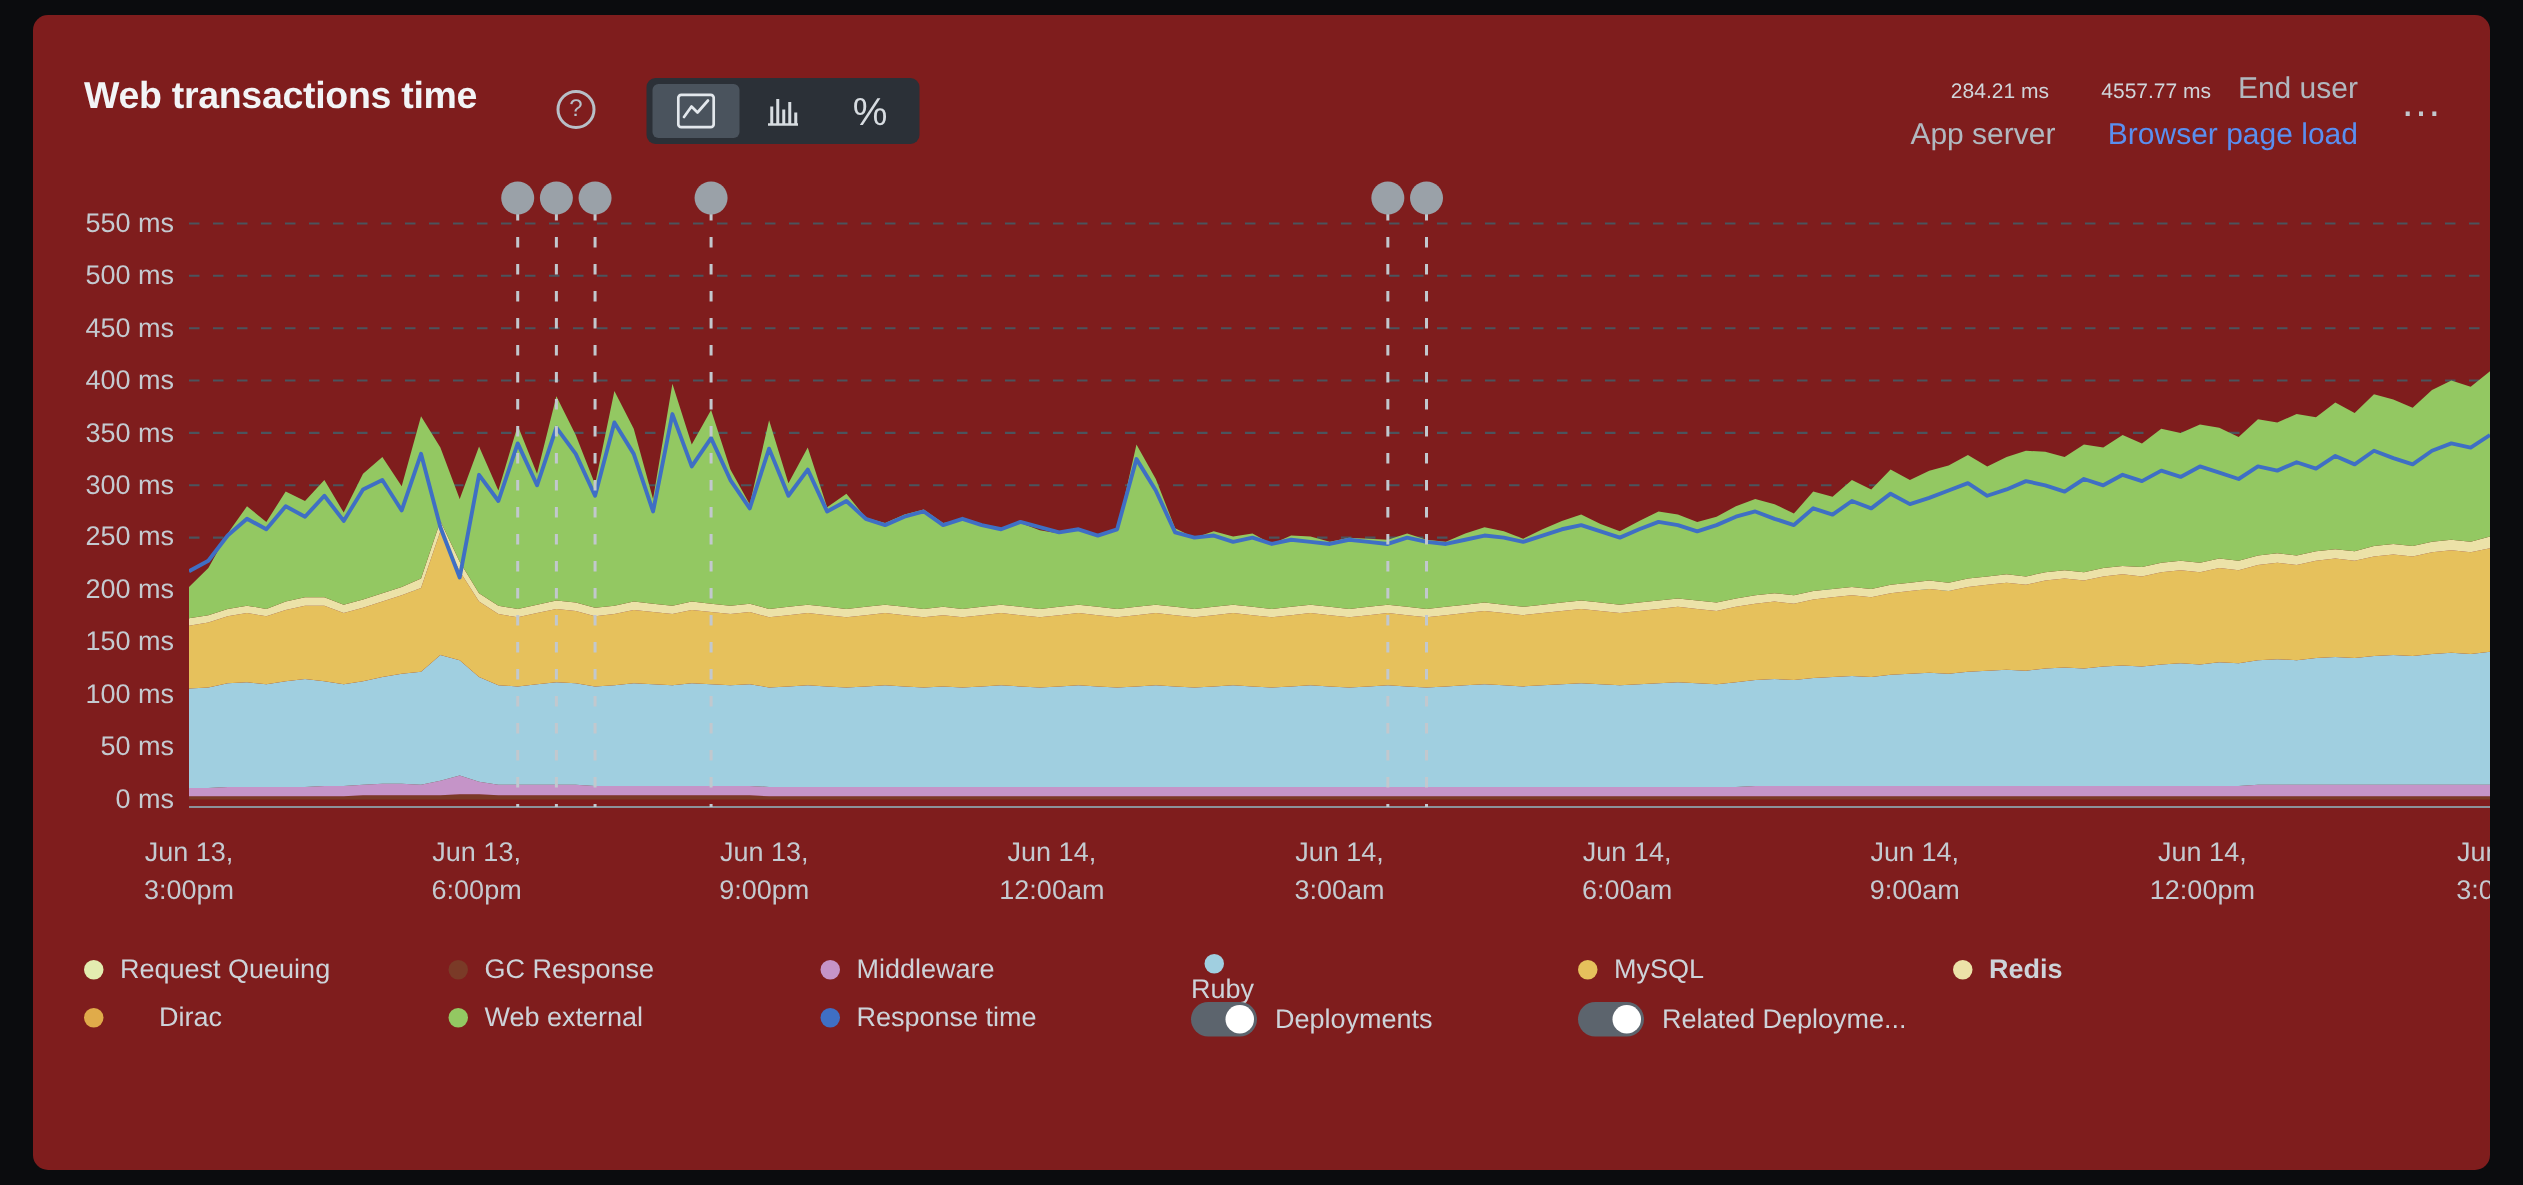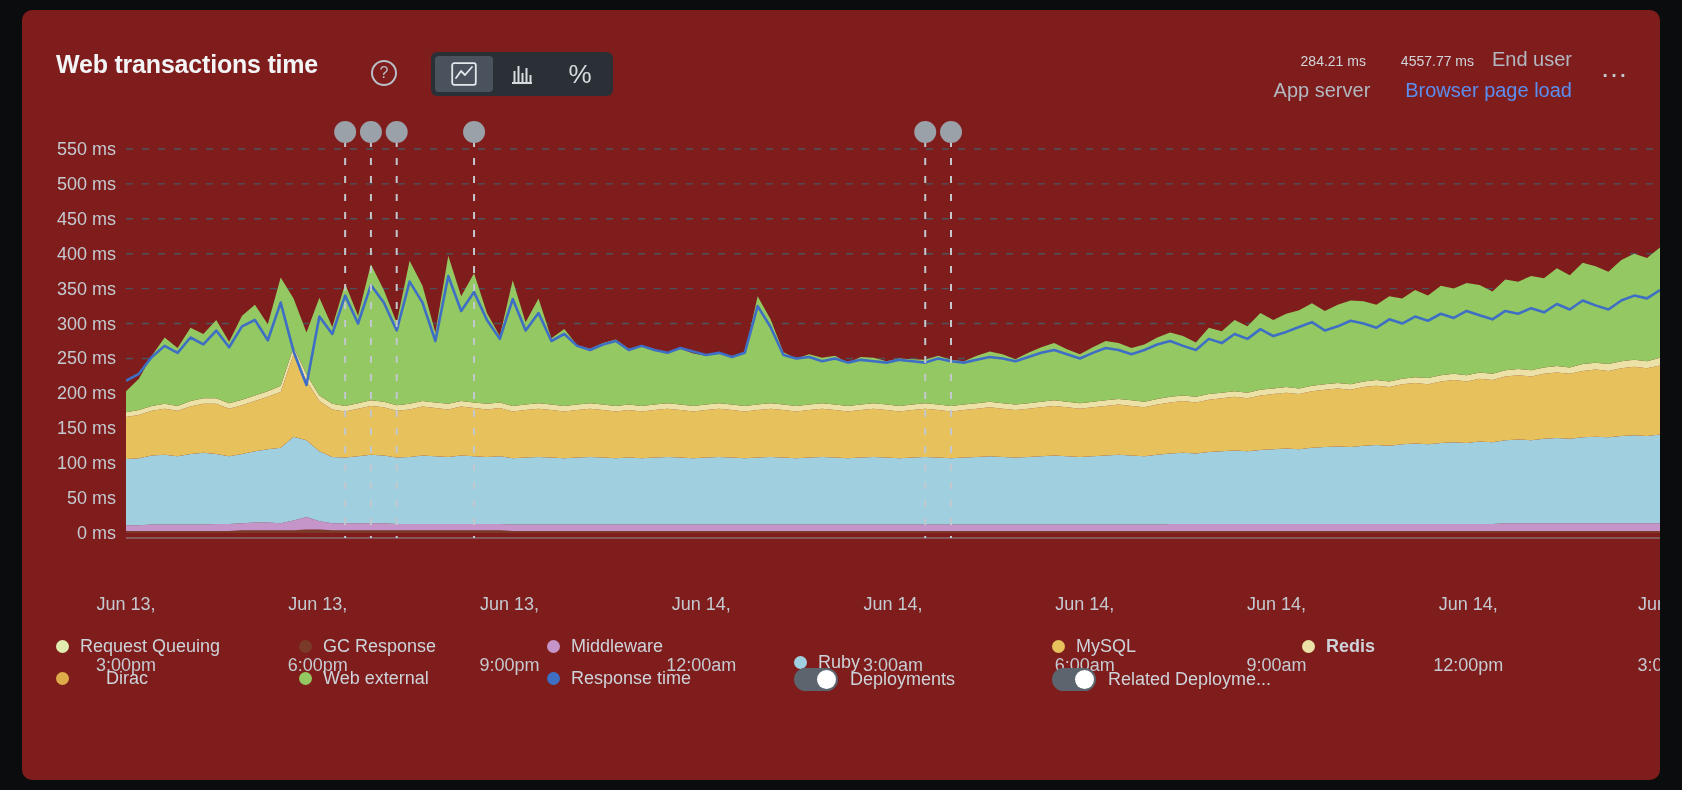--- a/index.html
+++ b/index.html
@@ -75,21 +75,21 @@
     width: 1534px; height: 430px;
     overflow: hidden;
   }
   #plot svg { display: block; }
   #xlabels { position: absolute; left: 0; top: 438px; width: 100%; height: 70px; }
   .xtick {
     position: absolute; top: 0;
     font-size: 18px; color: #c4cad0; line-height: 25px;
     white-space: nowrap;
   }
-  .xtick span { display: block; margin-top: 36px; }
+  .xtick span { display: block; }
 
   
   #legend { position: absolute; left: 0; top: 626px; width: 100%; height: 110px; }
   .leg-item {
     position: absolute; display: flex; align-items: center;
     font-size: 18px; color: #cdd3d9; white-space: nowrap; cursor: pointer;
   }
   .dot { width: 13px; height: 13px; border-radius: 50%; margin-right: 11px; flex: 0 0 auto; }
   .toggle {
     width: 44px; height: 23px; border-radius: 12px; background: #5c646d;
@@ -245,21 +245,21 @@
         <span>Request Queuing</span>
       </div>
       <div class="leg-item" style="left: 277px; top: 0px;">
         <span class="dot" style="background: rgb(122, 58, 39);"></span>
         <span>GC Response</span>
       </div>
       <div class="leg-item" style="left: 525px; top: 0px;">
         <span class="dot" style="background: rgb(197, 148, 200);"></span>
         <span>Middleware</span>
       </div>
-      <div class="leg-item" style="left: 772px; top: 16px;">
+      <div class="leg-item" style="left: 772px; top: 0px; flex-direction: column;">
         <span class="dot" style="background: rgb(160, 207, 224);"></span>
         <span>Ruby</span>
       </div>
       <div class="leg-item" style="left: 1030px; top: 0px;">
         <span class="dot" style="background: rgb(230, 193, 92);"></span>
         <span>MySQL</span>
       </div>
       <div class="leg-item" style="left: 1280px; top: 0px; font-weight: bold;">
         <span class="dot" style="background: rgb(236, 226, 168);"></span>
         <span>Redis</span>

